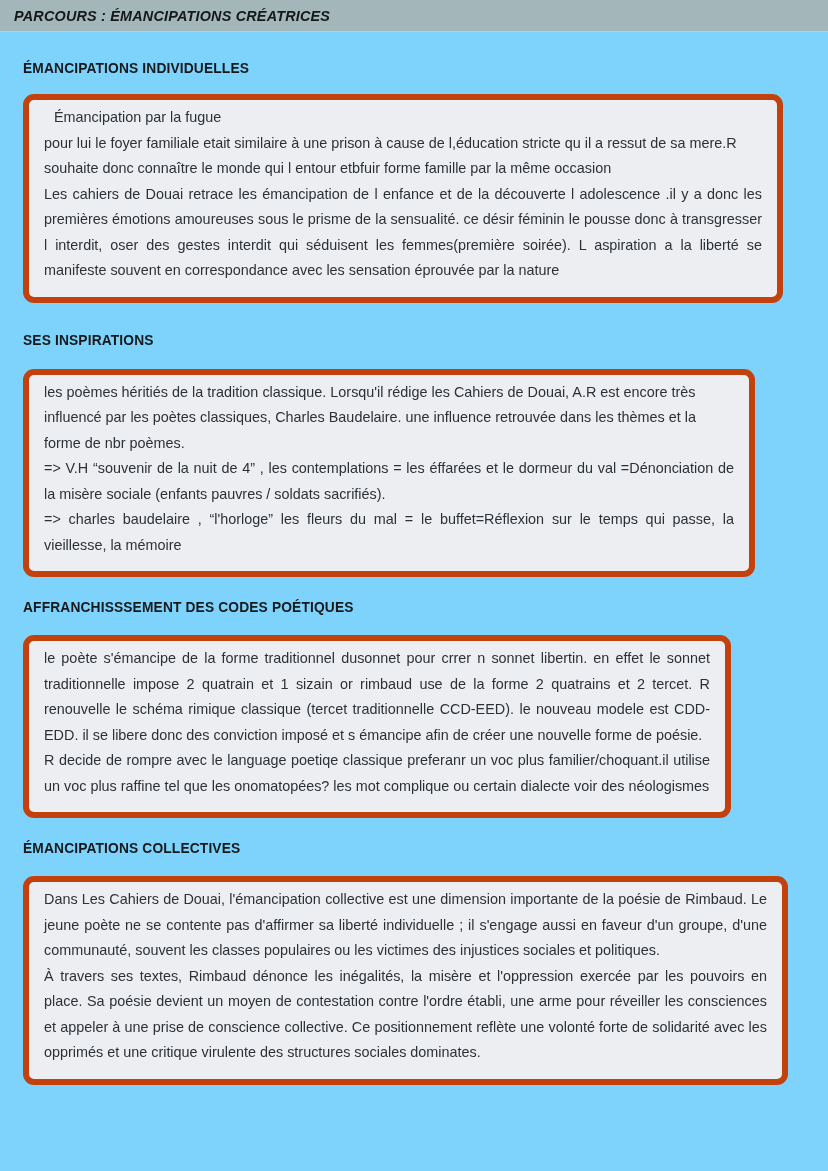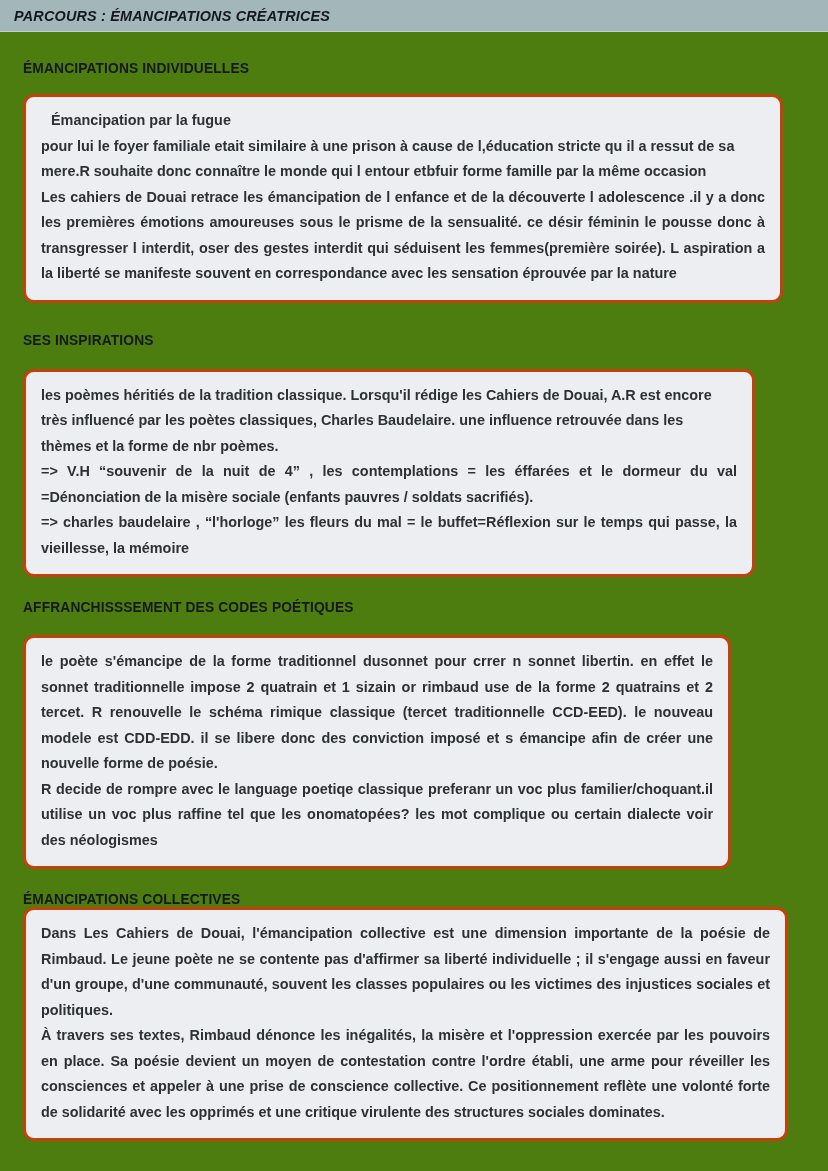--- a/index.html
+++ b/index.html
@@ -12,21 +12,21 @@
     background: #edeef1;
     font-family: "Liberation Sans", sans-serif;
     color: #2b2f33;
     overflow: hidden;
   }
 
   .page {
     position: relative;
     width: 828px;
     height: 1171px;
-    background: #4d7c0f;
+    background: #7dd3fc;
   }
 
   
   .topbar {
     height: 32px;
     background: #a3b6ba;
     display: flex;
     align-items: center;
     padding: 0 0 0 14px;
     box-sizing: border-box;
@@ -55,26 +55,25 @@
     font-weight: bold;
     font-size: 14.5px;
     letter-spacing: 0.15px;
     color: #16191c;
     transform: scaleX(0.95);
     transform-origin: left center;
     white-space: nowrap;
   }
 
   .card {
-    border: 3px solid #c2410c;
+    border: 6px solid #c2410c;
     border-radius: 11px;
     background: #edeef1;
     box-sizing: border-box;
-    padding: 11px 15px 13px 15px;
-    font-weight: bold;
+    padding: 5px 15px 13px 15px;
   }
 
   .card p {
     margin: 0;
     font-size: 14.4px;
     line-height: 25.5px;
     color: #2c3136;
     text-align: justify;
     text-justify: inter-word;
     hyphens: none;
@@ -94,21 +93,21 @@
   .sec-1-heading { margin-top: 28px; }
   .sec-1-card    { margin-top: 18px; width: 760px; }
 
   .sec-2-heading { margin-top: 29px; }
   .sec-2-card    { margin-top: 21px; width: 732px; }
 
   .sec-3-heading { margin-top: 22px; }
   .sec-3-card    { margin-top: 20px; width: 708px; }
 
   .sec-4-heading { margin-top: 22px; }
-  .sec-4-card    { width: 765px; }
+  .sec-4-card    { margin-top: 20px; width: 765px; }
 </style>
 </head>
 <body>
 
 <div class="page">
 
   <div class="topbar">
     <div class="topbar-title">PARCOURS : ÉMANCIPATIONS CRÉATRICES</div>
   </div>
 

